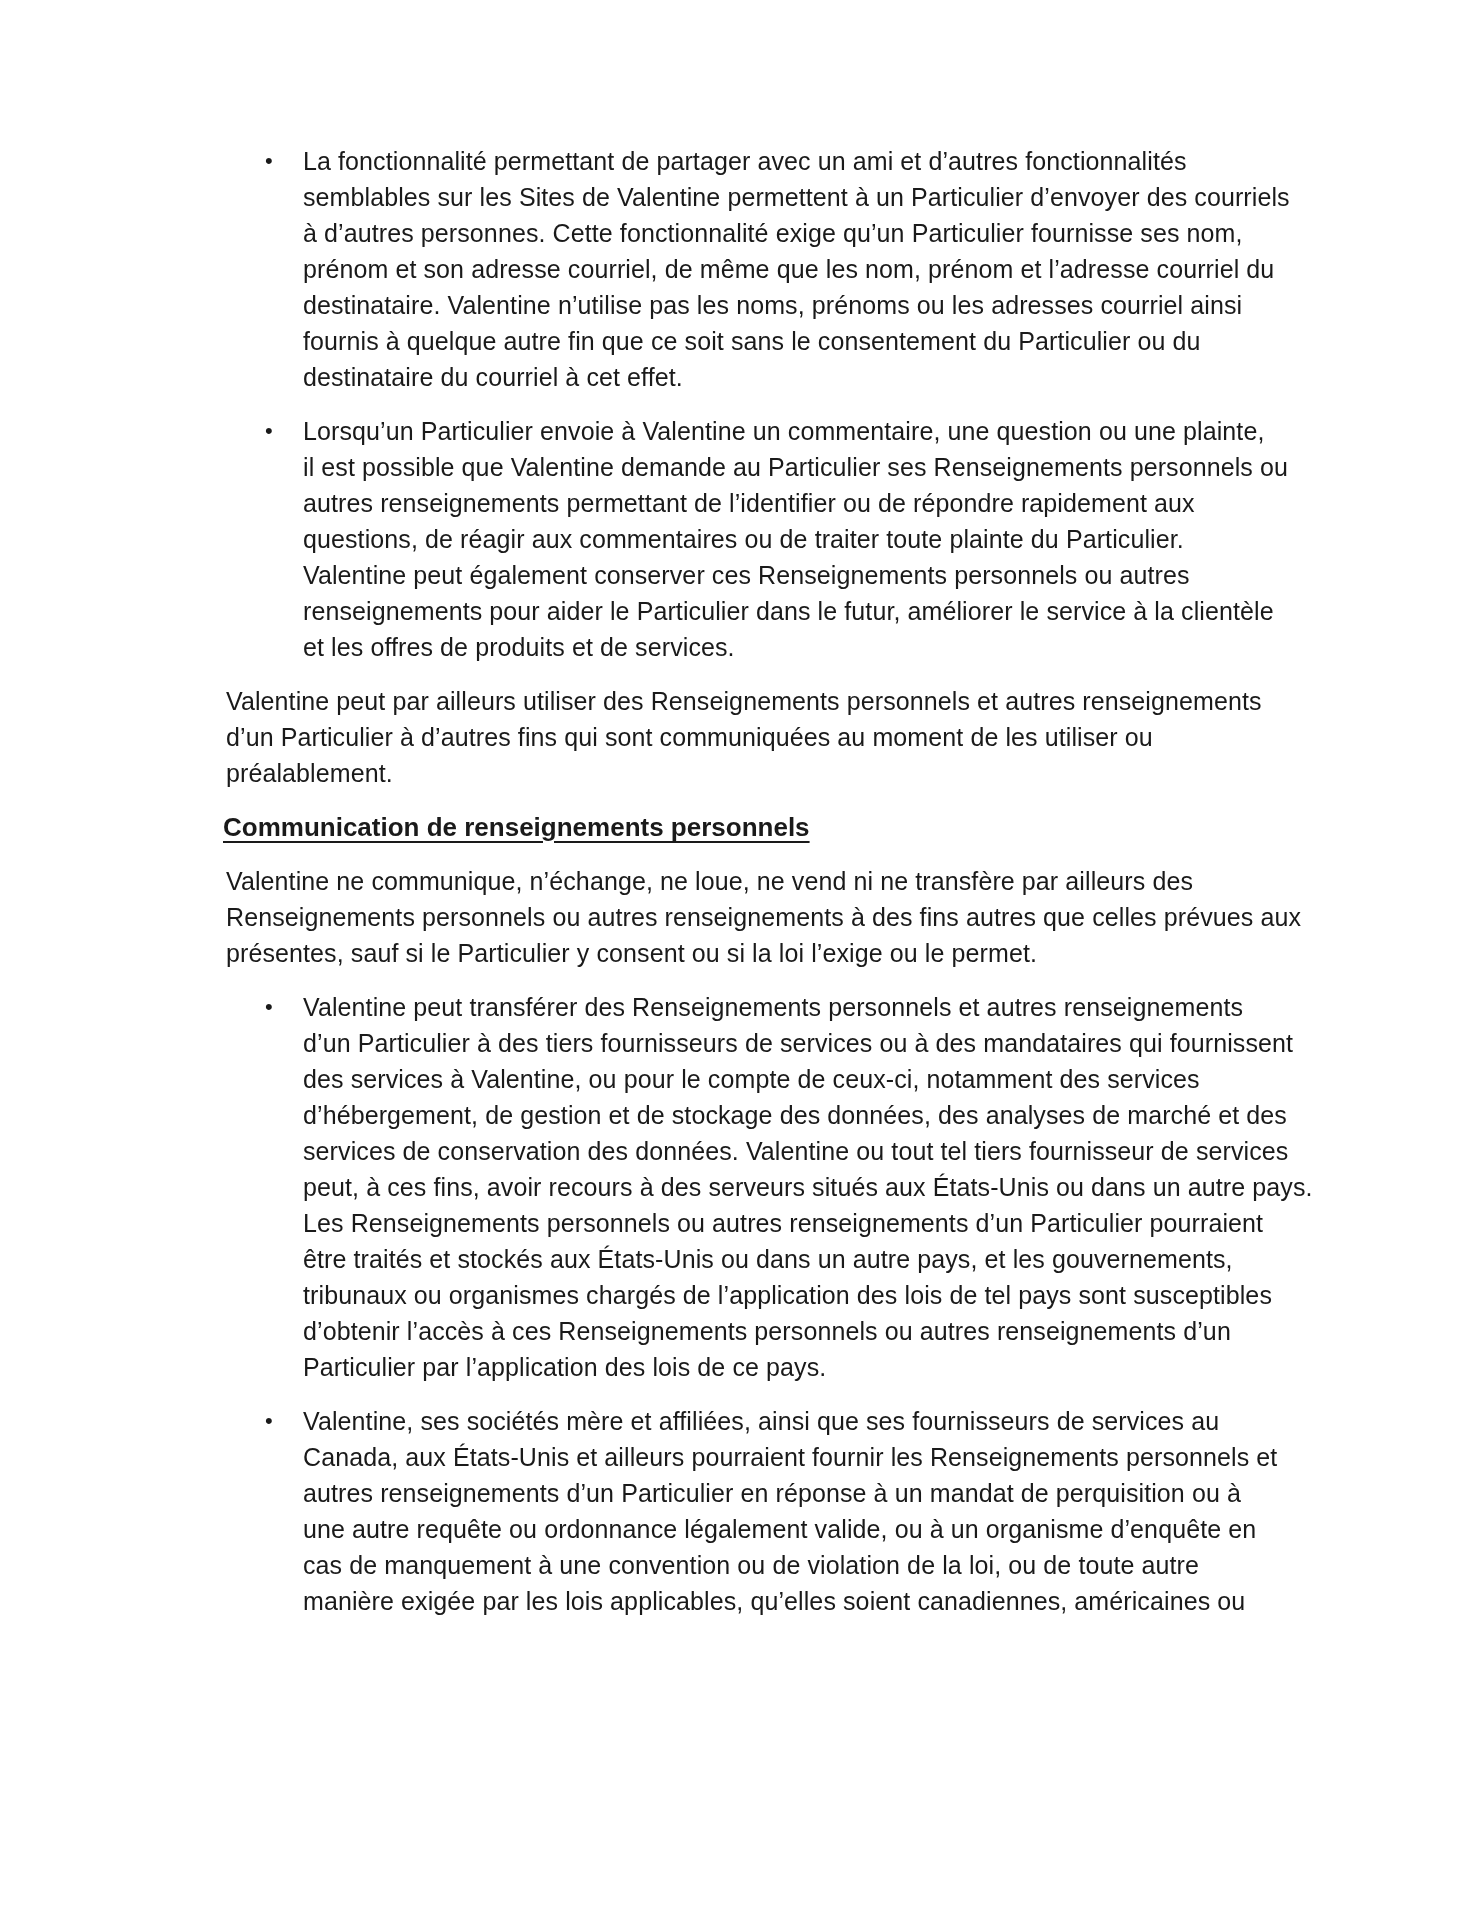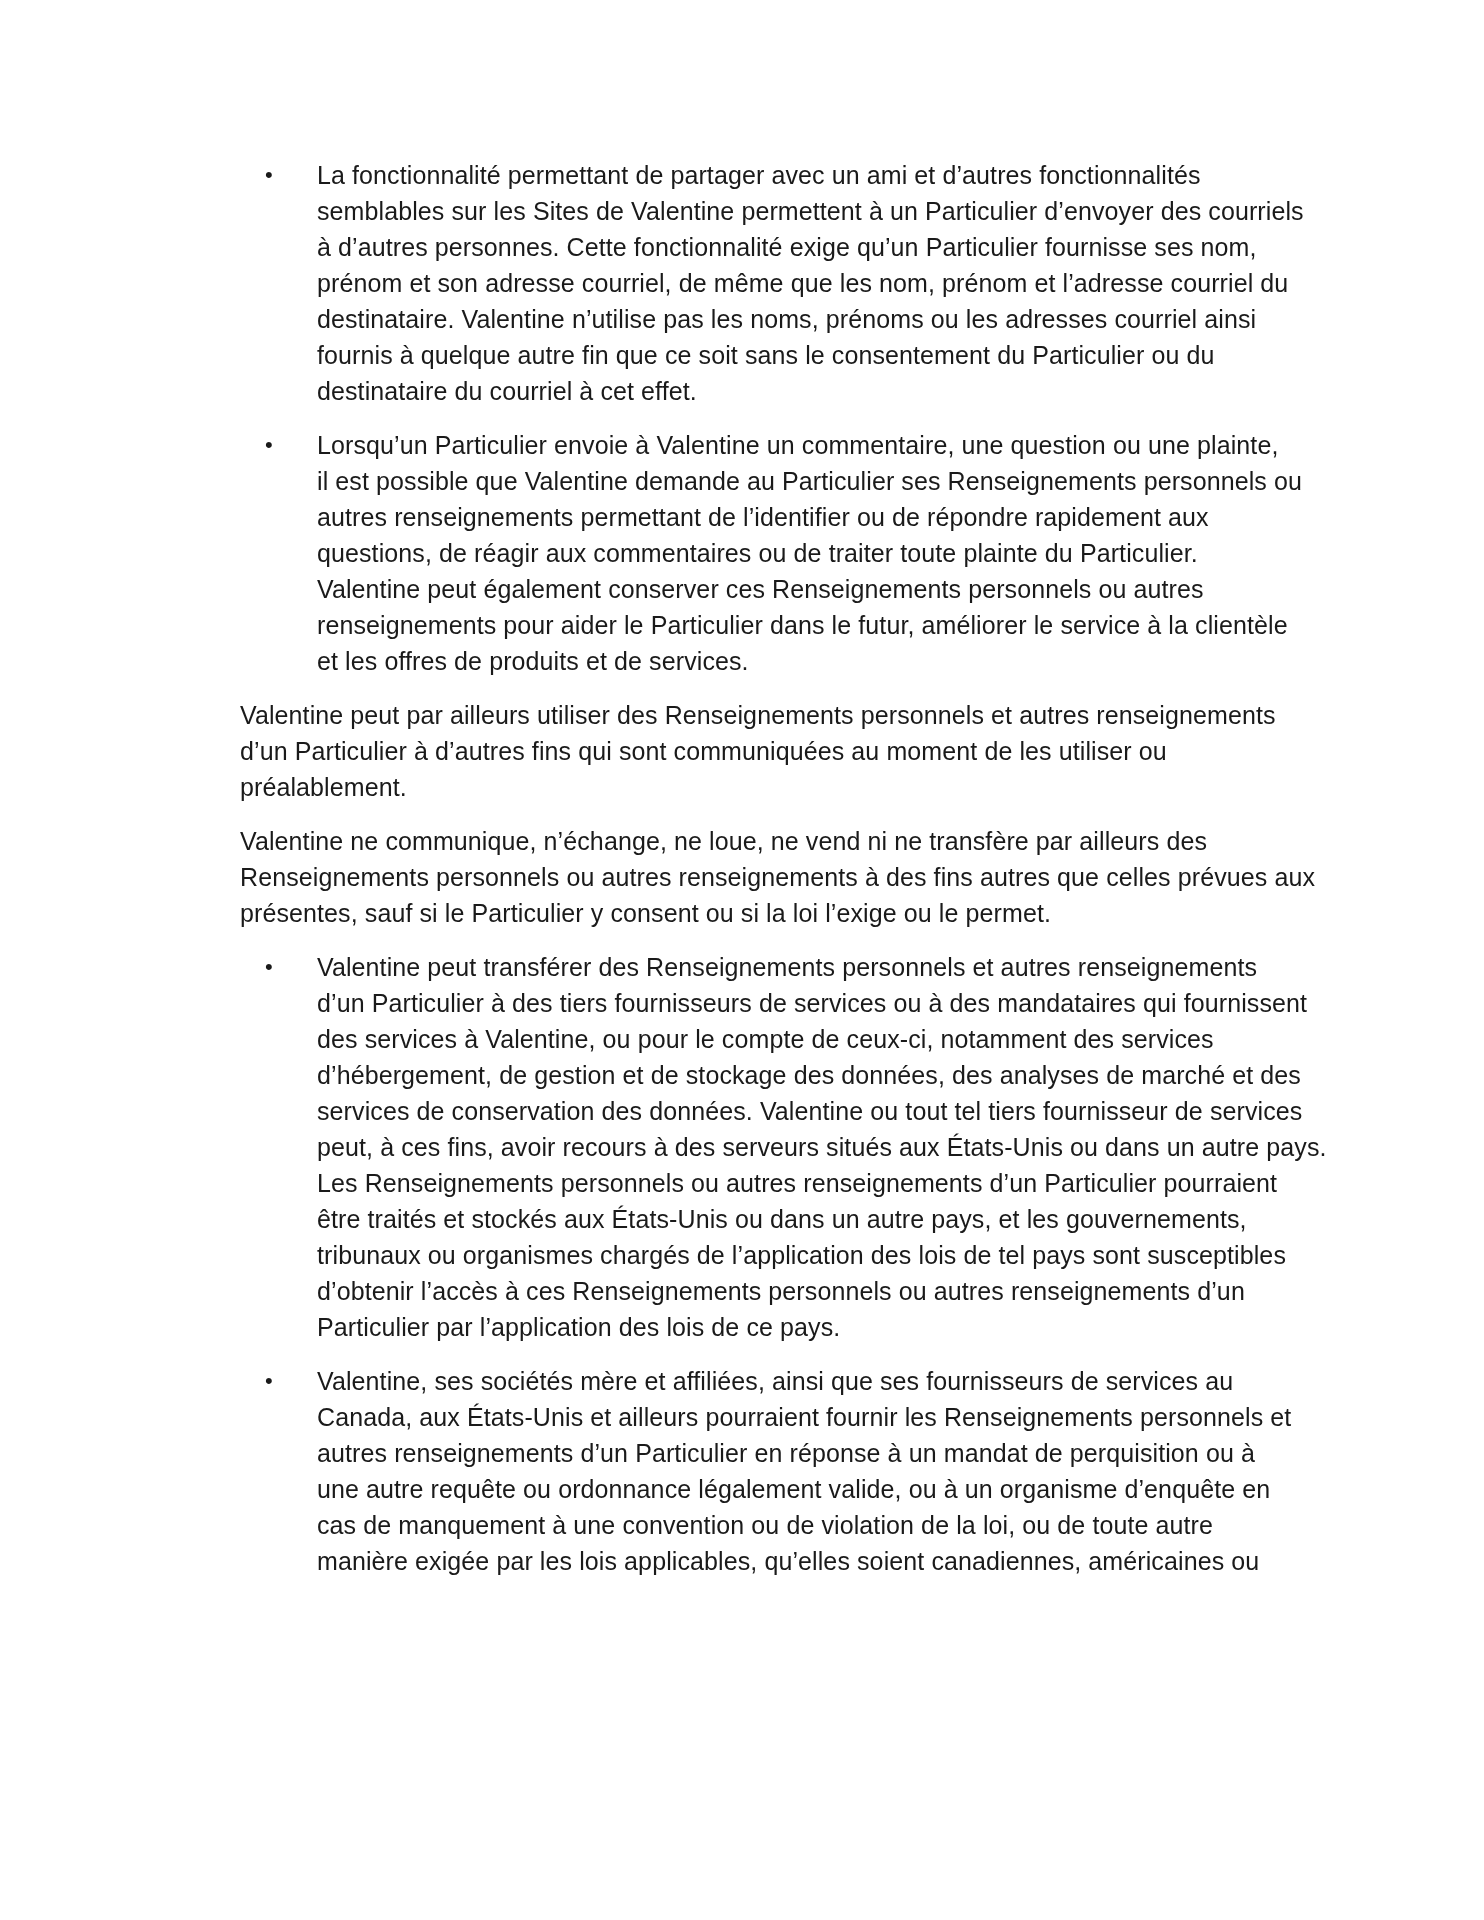--- a/index.html
+++ b/index.html
@@ -17,21 +17,21 @@
     font-family: "Liberation Sans", "DejaVu Sans", sans-serif;
     color: #1a1a1a;
   }
   .content {
     padding: 140px 40px 0 223px;
   }
   .block {
     margin: 0 0 18px 0;
   }
   .text {
-    margin: 17px;
+    margin: 3px;
     font-size: 25px;
     line-height: 36px;
     white-space: pre-line;
     letter-spacing: 0.1px;
   }
   .bullet-item {
     position: relative;
     padding-left: 77px;
   }
   .bullet-marker {
@@ -77,20 +77,21 @@
 renseignements pour aider le Particulier dans le futur, améliorer le service à la clientèle
 et les offres de produits et de services.</p>
     </div>
 
     <div class="block">
       <p class="text">Valentine peut par ailleurs utiliser des Renseignements personnels et autres renseignements
 d’un Particulier à d’autres fins qui sont communiquées au moment de les utiliser ou
 préalablement.</p>
     </div>
 
+    <h2 class="section-heading">Communication de renseignements personnels</h2>
 
     <div class="block">
       <p class="text">Valentine ne communique, n’échange, ne loue, ne vend ni ne transfère par ailleurs des
 Renseignements personnels ou autres renseignements à des fins autres que celles prévues aux
 présentes, sauf si le Particulier y consent ou si la loi l’exige ou le permet.</p>
     </div>
 
 
     <div class="block bullet-item">
       <span class="bullet-marker">•</span>

